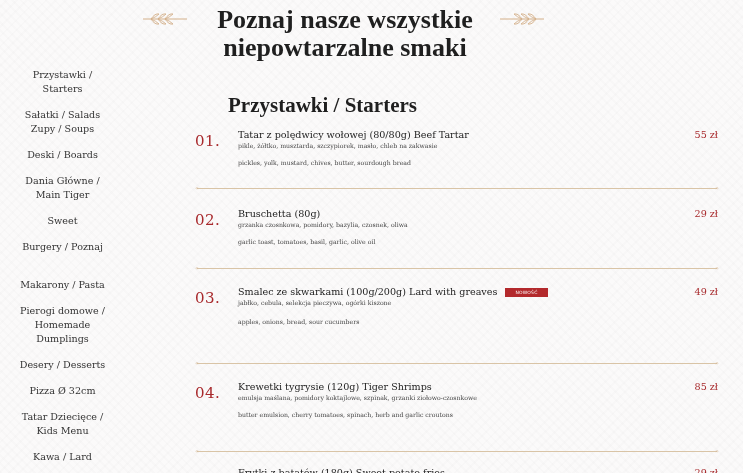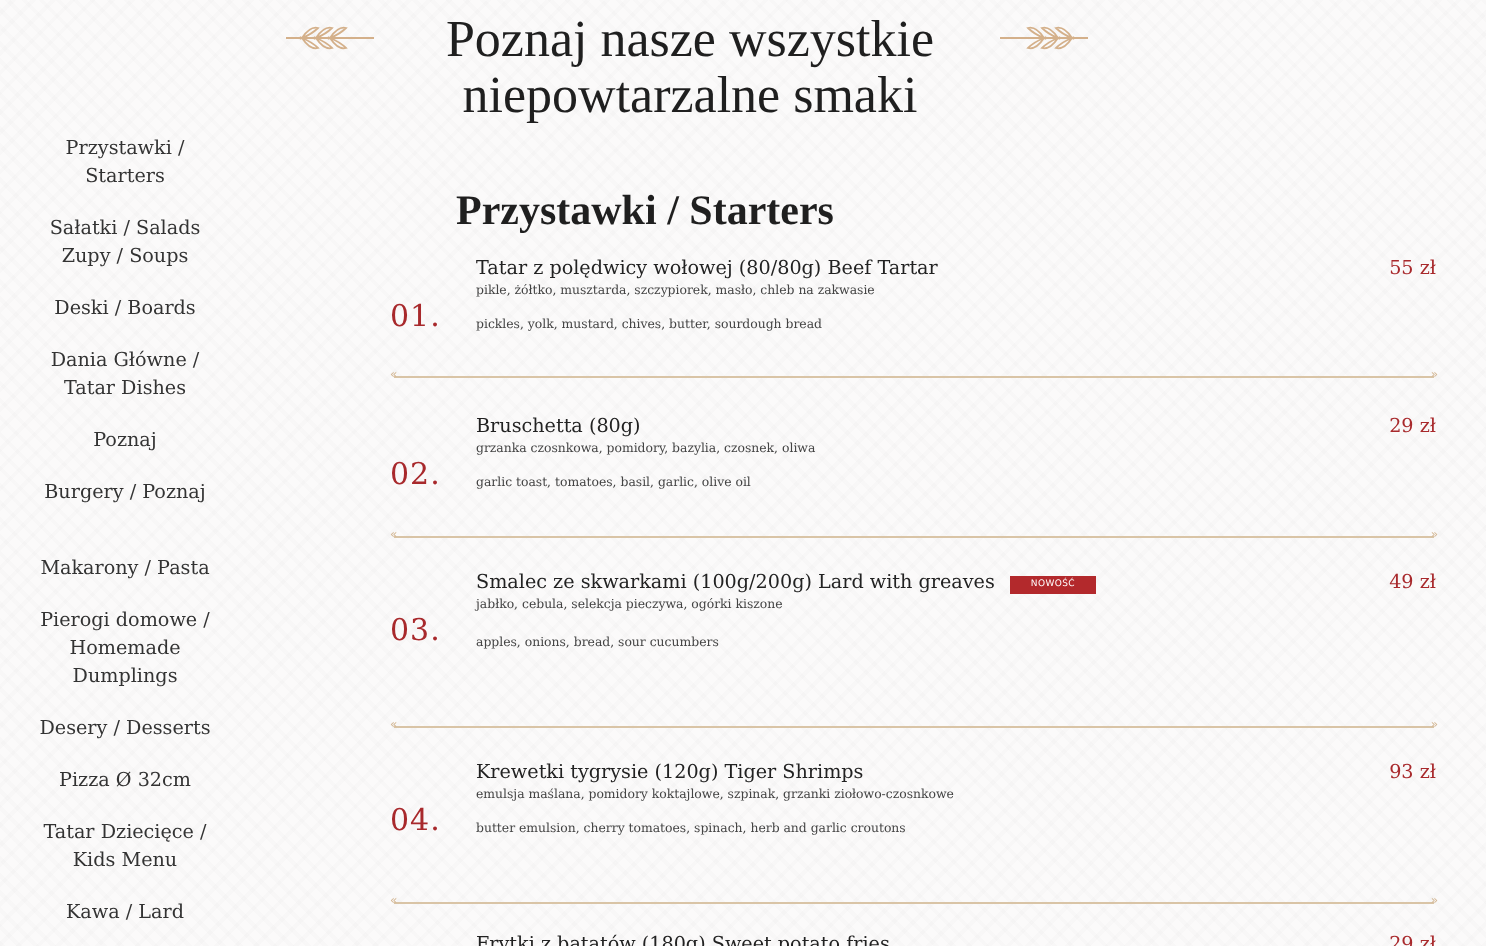--- a/index.html
+++ b/index.html
@@ -21,34 +21,34 @@
     text-align: center;
   }
   .sidebar-item {
     display: block; font-size: 9.6px; line-height: 14px; color: #333;
     text-decoration: none; cursor: pointer;
   }
   .headline {
     position: absolute; left: 140px; top: 6px; width: 410px; text-align: center;
   }
   .headline h1 {
-    margin: 0; font-family: "Liberation Serif", serif; font-weight: 400;
+    margin: 0; font-family: "Liberation Serif", serif; font-weight: 700;
     font-size: 26px; line-height: 28px; color: #1f1f1f;
   }
   .leaf { position: absolute; top: 11px; }
   .leaf.left { left: 143px; }
   .leaf.right { left: 500px; }
   .section-title {
     position: absolute; left: 212px; top: 77px;
     margin: 16px; font-family: "Liberation Serif", serif; font-weight: 700;
     font-size: 21px; color: #1f1f1f;
   }
   .item { position: absolute; left: 195px; width: 523px; }
   .num {
-    position: absolute; left: 0; top: 20px;
+    position: absolute; left: 0; top: 3px;
     font-size: 15px; color: #a8292c; letter-spacing: 0.5px;
   }
   .name {
     position: absolute; left: 43px; top: 0;
     font-size: 9.6px; color: #222; white-space: nowrap;
   }
   .badge {
     display: inline-block; margin-left: 8px; vertical-align: 1px;
     background: #b3292c; color: #fff; font-family: "DejaVu Sans", sans-serif;
     font-size: 4.5px; padding: 2px 10px; letter-spacing: 0.2px;
@@ -90,24 +90,24 @@
     <span>Sałatki / Salads</span>
   </a>
   <a class="sidebar-item" style="margin-top:0">
     <span>Zupy / Soups</span>
   </a>
   <a class="sidebar-item" style="margin-top:12px">
     <span>Deski / Boards</span>
   </a>
   <a class="sidebar-item" style="margin-top:12px">
     <span>Dania Główne /</span><br>
-    <span>Tatar Dishes</span>
+    <span>Main Tiger</span>
   </a>
   <a class="sidebar-item" style="margin-top:12px">
-    <span>Poznaj</span>
+    <span>Sweet</span>
   </a>
   <a class="sidebar-item" style="margin-top:12px">
     <span>Burgery / Poznaj</span>
   </a>
   <a class="sidebar-item" style="margin-top:24px">
     <span>Makarony / Pasta</span>
   </a>
   <a class="sidebar-item" style="margin-top:12px">
     <span>Pierogi domowe /</span><br>
     <span>Homemade</span><br>
@@ -178,21 +178,21 @@
   <span class="desc-en" style="top:32px;">apples, onions, bread, sour cucumbers</span>
   <span class="price">49 zł</span>
 </div>
 <div class="divider" style="top:363px;"></div>
 
 <div class="item" style="top:381px;">
   <span class="num">04.</span>
   <span class="name">Krewetki tygrysie (120g) Tiger Shrimps</span>
   <span class="desc-pl">emulsja maślana, pomidory koktajlowe, szpinak, grzanki ziołowo-czosnkowe</span>
   <span class="desc-en">butter emulsion, cherry tomatoes, spinach, herb and garlic croutons</span>
-  <span class="price">93 zł</span>
+  <span class="price">85 zł</span>
 </div>
 <div class="divider" style="top:451px;"></div>
 
 <div class="item" style="top:467px;">
   <span class="num">05.</span>
   <span class="name">Frytki z batatów (180g) Sweet potato fries</span>
   <span class="price">29 zł</span>
 </div>
 
 </body></html>

